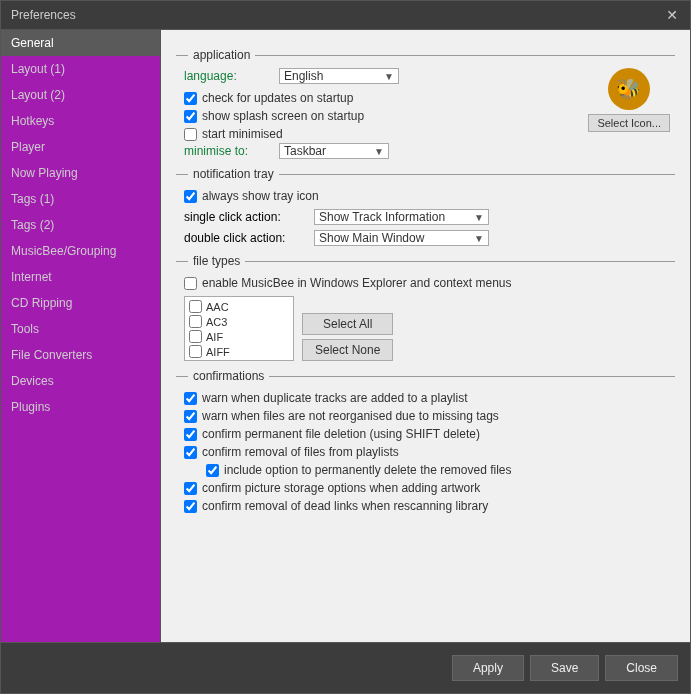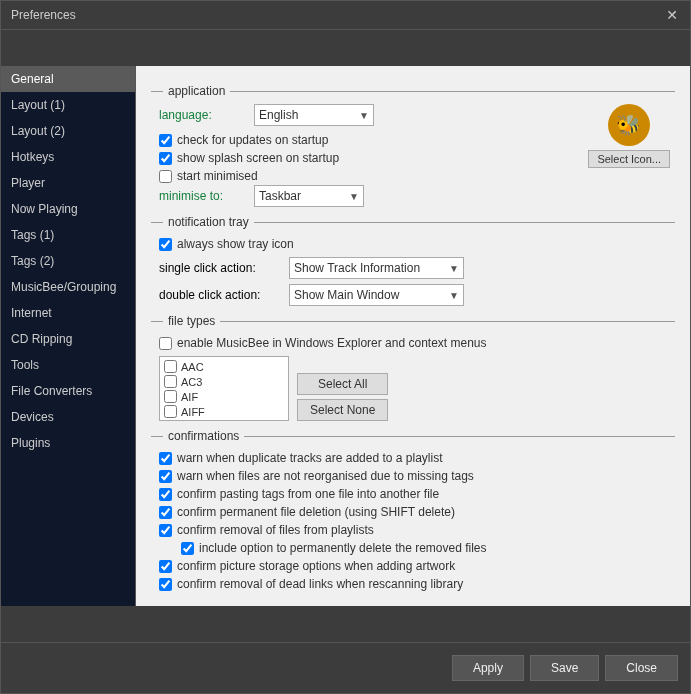--- a/index.html
+++ b/index.html
@@ -12,21 +12,20 @@
       align-items: center;
       min-height: 100vh;
     }
     .window {
       width: 691px;
       height: 694px;
       background: #3c3c3c;
       border: 1px solid #555;
       display: flex;
       flex-direction: column;
-      gap: 36px;
     }
     .title-bar {
       background: #3c3c3c;
       color: #ccc;
       padding: 6px 10px;
       display: flex;
       justify-content: space-between;
       align-items: center;
       border-bottom: 1px solid #555;
       flex-shrink: 0;
@@ -41,22 +40,22 @@
       font-size: 14px;
       line-height: 1;
       display: flex; align-items: center; justify-content: center;
     }
     .content {
       display: flex;
       flex: 1;
       overflow: hidden;
     }
     .sidebar {
-      width: 135px;
-      background: #0f172a;
+      width: 160px;
+      background: #a21caf;
       border-right: 1px solid #555;
       flex-shrink: 0;
       overflow-y: auto;
     }
     .sidebar-item {
       padding: 6px 10px;
       color: #ccc;
       cursor: pointer;
       font-size: 12px;
     }
@@ -115,21 +114,21 @@
     .dropdown-select {
       background: white;
       border: 1px solid #aaa;
       padding: 2px 4px;
       font-size: 12px;
       color: #333;
       cursor: pointer;
       display: flex;
       align-items: center;
       justify-content: space-between;
-      height: 22px;
+      height: 16px;
     }
     .dropdown-select.language { width: 120px; }
     .dropdown-select.minimise { width: 110px; }
     .dropdown-select.action-wide { width: 175px; }
     .dropdown-arrow {
       margin-left: 4px;
       font-size: 10px;
       color: #555;
     }
     .label-field {
@@ -169,21 +168,21 @@
     }
     .file-types-area {
       display: flex;
       gap: 8px;
       margin-left: 8px;
       margin-top: 4px;
     }
     .file-types-list {
       background: white;
       border: 1px solid #aaa;
-      width: 130px;
+      width: 110px;
       height: 65px;
       overflow-y: auto;
       padding: 2px 4px;
     }
     .file-type-item {
       display: flex;
       align-items: center;
       font-size: 11px;
       color: #333;
       padding: 1px 0;
@@ -376,24 +375,20 @@
         <div class="checkbox-row">
           <input type="checkbox" checked="" style="">
           <span>warn when duplicate tracks are added to a playlist</span>
         </div>
         <div class="checkbox-row">
           <input type="checkbox" checked="" style="">
           <span>warn when files are not reorganised due to missing tags</span>
         </div>
         <div class="checkbox-row">
           <input type="checkbox" checked="" style="">
-          <span>confirm pasting tags from one file into another file</span>
-        </div>
-        <div class="checkbox-row">
-          <input type="checkbox" checked="" style="">
           <span>confirm permanent file deletion (using SHIFT delete)</span>
         </div>
         <div class="checkbox-row">
           <input type="checkbox" checked="" style="">
           <span>confirm removal of files from playlists</span>
         </div>
         <div class="checkbox-row indented">
           <input type="checkbox" checked="" style="">
           <span>include option to permanently delete the removed files</span>
         </div>

